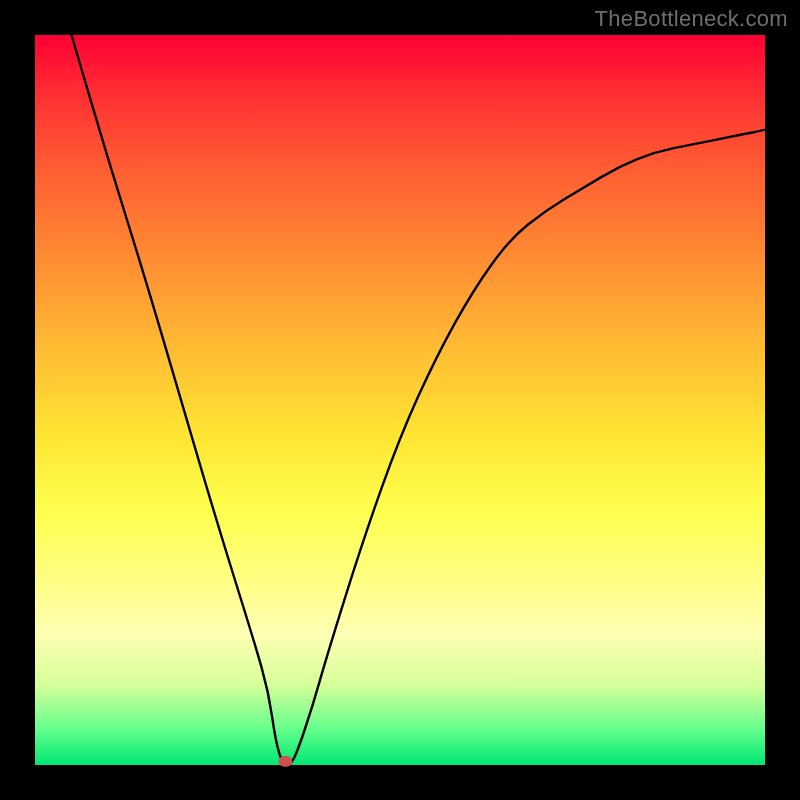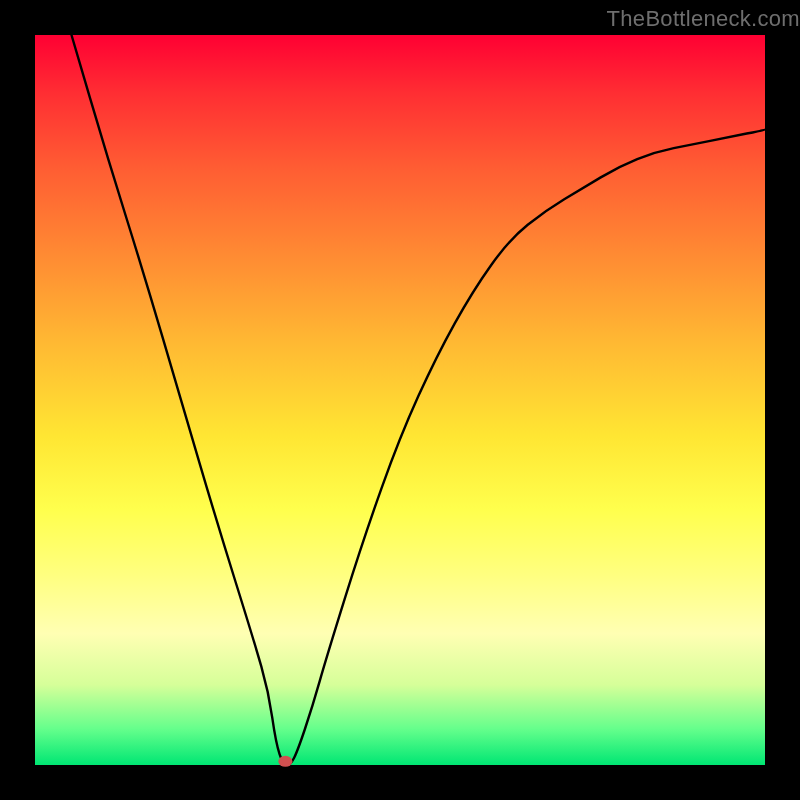--- a/index.html
+++ b/index.html
@@ -34,21 +34,21 @@
       #ffff80 74%,
       #ffffb3 82%,
       #d6ff99 89%,
       #66ff8c 95%,
       #00e673 100%
     );
   }
   .watermark {
     position: absolute;
     top: 6px;
-    right: 0;
+    right: 12px;
     color: #6e6e6e;
     font-size: 22px;
     font-weight: 500;
     letter-spacing: 0.3px;
   }
   svg.curve {
     position: absolute;
     left: 0;
     top: 0;
     width: 100%;

